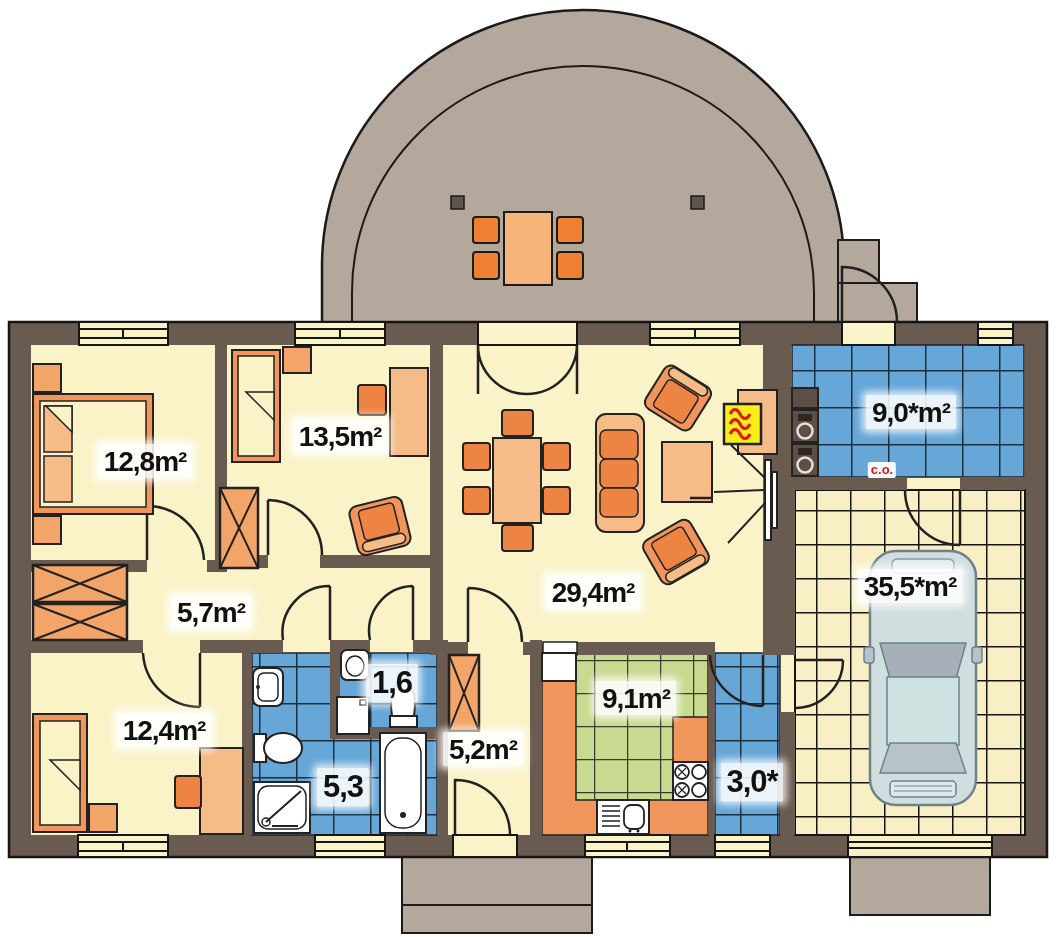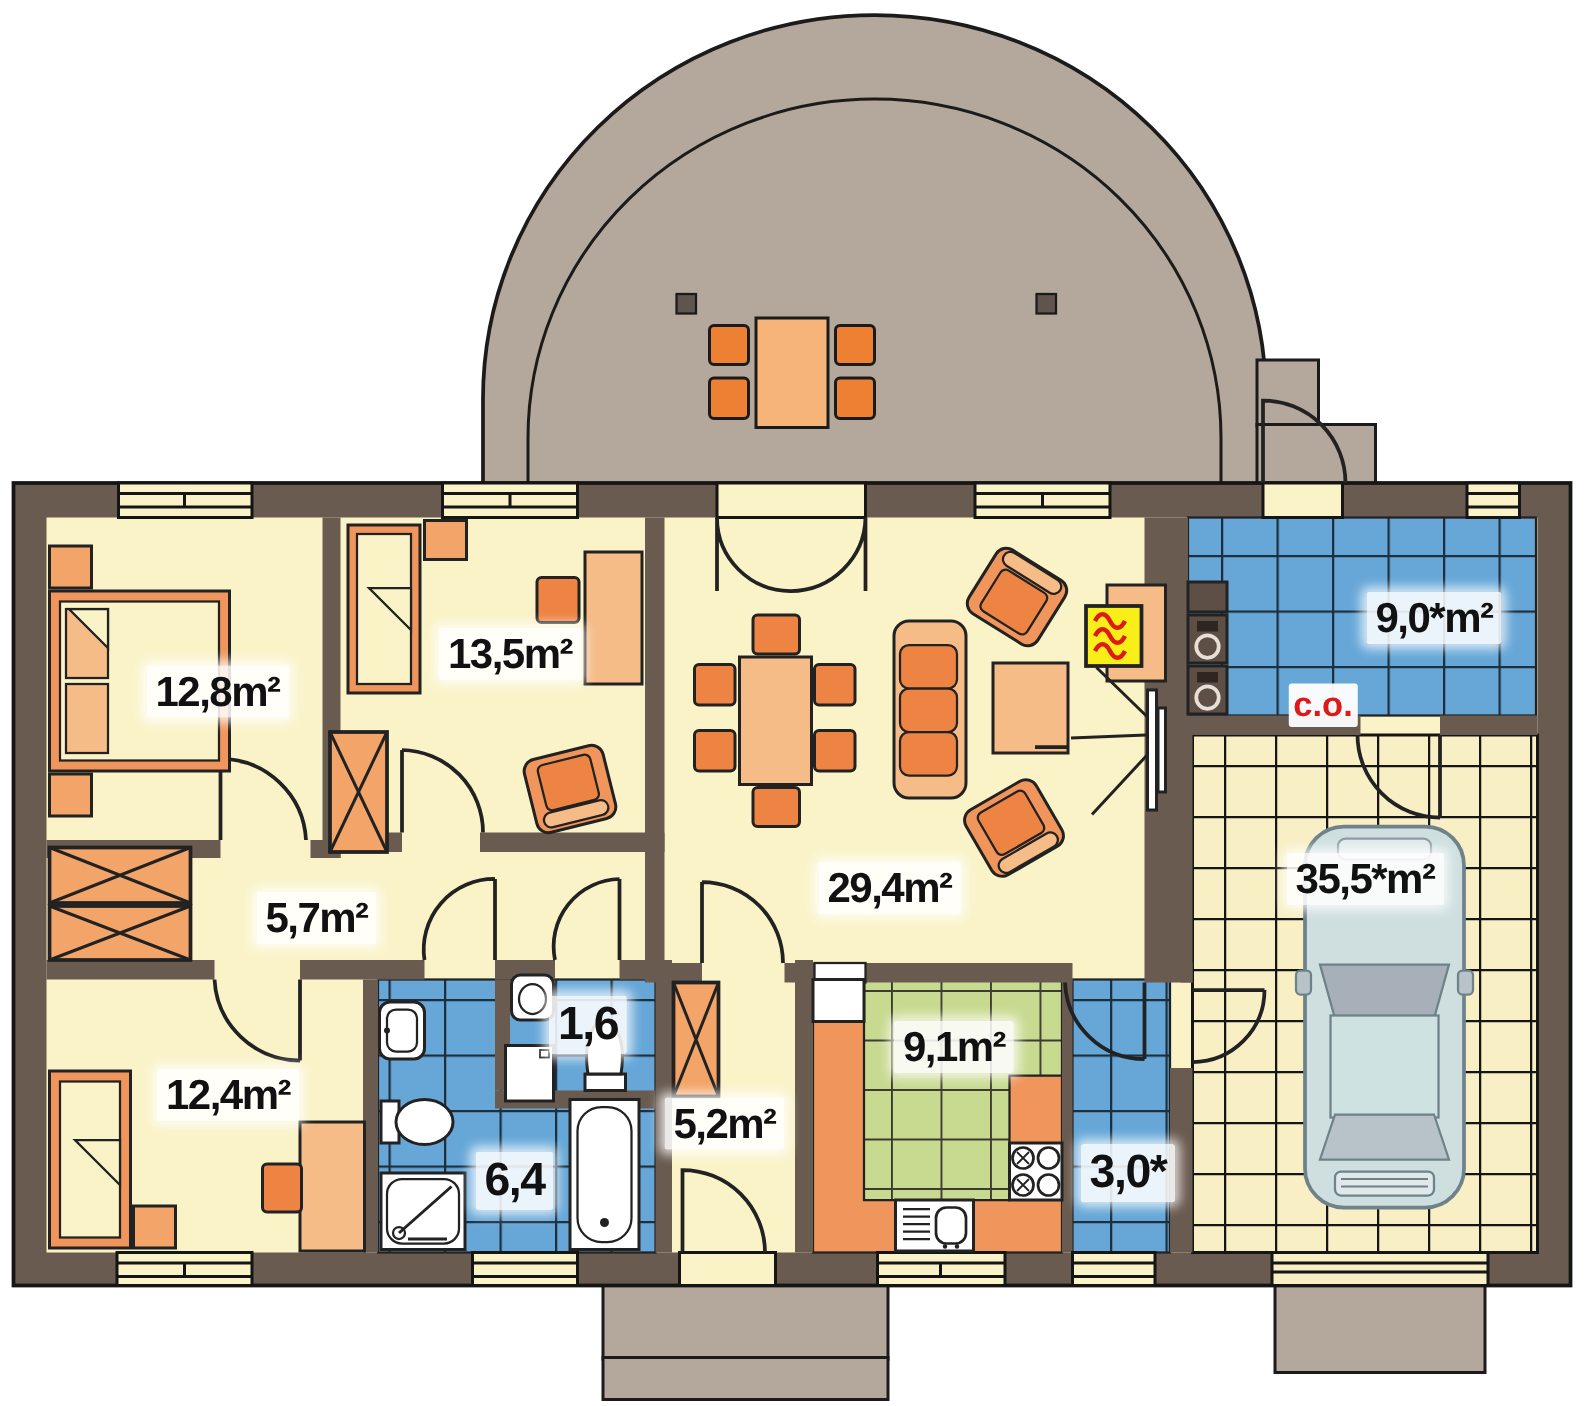--- a/index.html
+++ b/index.html
@@ -5,21 +5,21 @@
   html,body{margin:0;padding:0;background:#fff;}
   #stage{position:relative;width:1057px;height:937px;background:#fff;overflow:hidden;
          font-family:"Liberation Sans",sans-serif;}
   #plan-svg{position:absolute;left:0;top:0;}
   .lbl{position:absolute;transform:translate(-50%,-50%);
        background:rgba(255,255,255,.87);border-radius:2px;
        padding:0 6px;font-weight:bold;font-size:28px;letter-spacing:-1px;
        color:#111;white-space:nowrap;line-height:1.25;
        box-shadow:0 0 7px 3px rgba(255,255,255,.75);}
   .lbl.small{font-size:31px;}
-  .lbl.heating{font-size:23px;color:#e01818;letter-spacing:0;
+  .lbl.heating{font-size:13px;color:#e01818;letter-spacing:0;
        padding:0 3px;box-shadow:none;background:rgba(255,255,255,.95);}
 </style>
 </head>
 <body>
 
 <div id="stage">
 <svg id="plan-svg" width="1057" height="937" viewBox="0 0 1057 937">
   <defs>
     <pattern id="pt-blue" width="37" height="37" patternUnits="userSpaceOnUse">
       <rect width="37" height="37" fill="#66a7d8"></rect>
@@ -327,23 +327,23 @@
     <g>
       <rect x="20" y="230" width="66" height="16" rx="4" fill="#dfe9e9" stroke="#6f8289" stroke-width="1.5"></rect>
       <path d="M24,235 h58 M24,240 h58" stroke="#6f8289" stroke-width="1.2"></path>
     </g>
   </g>
 </svg>
 
 <div class="lbl" style="left:145px;top:461px">12,8m²</div>
 <div class="lbl" style="left:340px;top:436px">13,5m²</div>
 <div class="lbl" style="left:211px;top:612px">5,7m²</div>
-<div class="lbl" style="left:152px;top:730px">12,4m²</div>
+<div class="lbl" style="left:164px;top:730px">12,4m²</div>
 <div class="lbl small" style="left:392px;top:683px">1,6</div>
-<div class="lbl small" style="left:343px;top:787px">6,4</div>
+<div class="lbl small" style="left:343px;top:787px">5,3</div>
 <div class="lbl" style="left:483px;top:749px">5,2m²</div>
 <div class="lbl" style="left:593px;top:592px">29,4m²</div>
 <div class="lbl" style="left:636px;top:698px">9,1m²</div>
 <div class="lbl small" style="left:752px;top:782px">3,0*</div>
-<div class="lbl" style="left:956px;top:412px">9,0*m²</div>
+<div class="lbl" style="left:911px;top:412px">9,0*m²</div>
 <div class="lbl" style="left:910px;top:586px">35,5*m²</div>
 <div class="lbl heating" style="left:882px;top:470px">c.o.</div>
 </div>
 
 </body></html>

